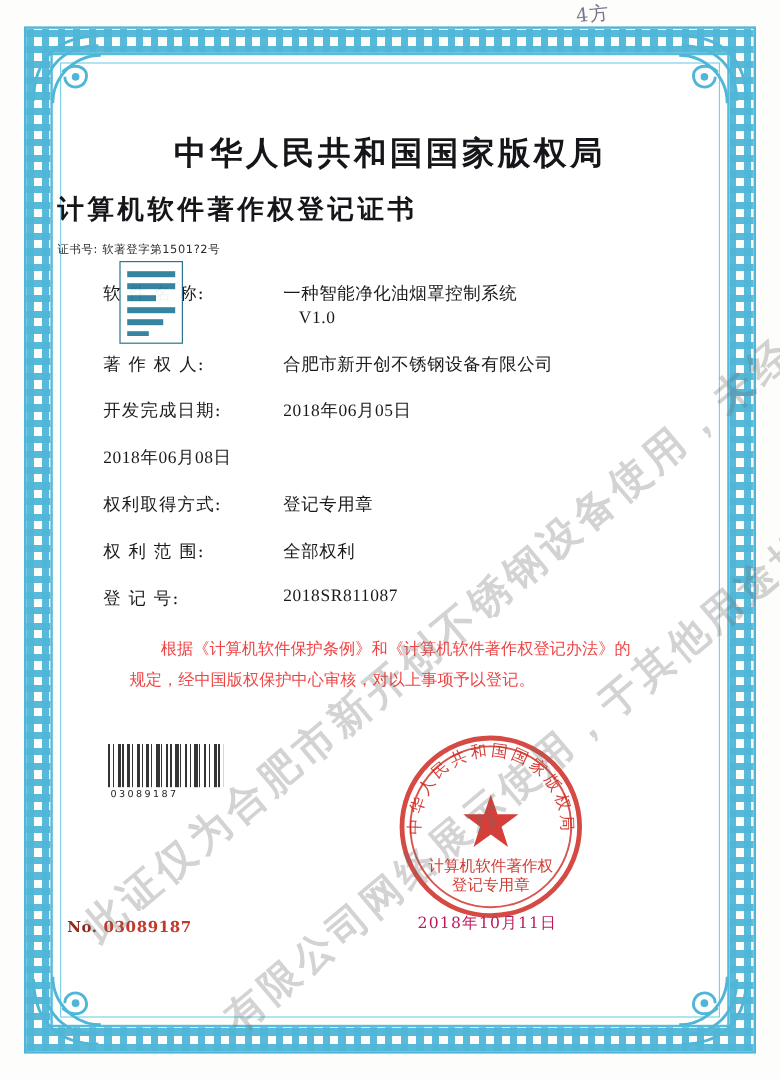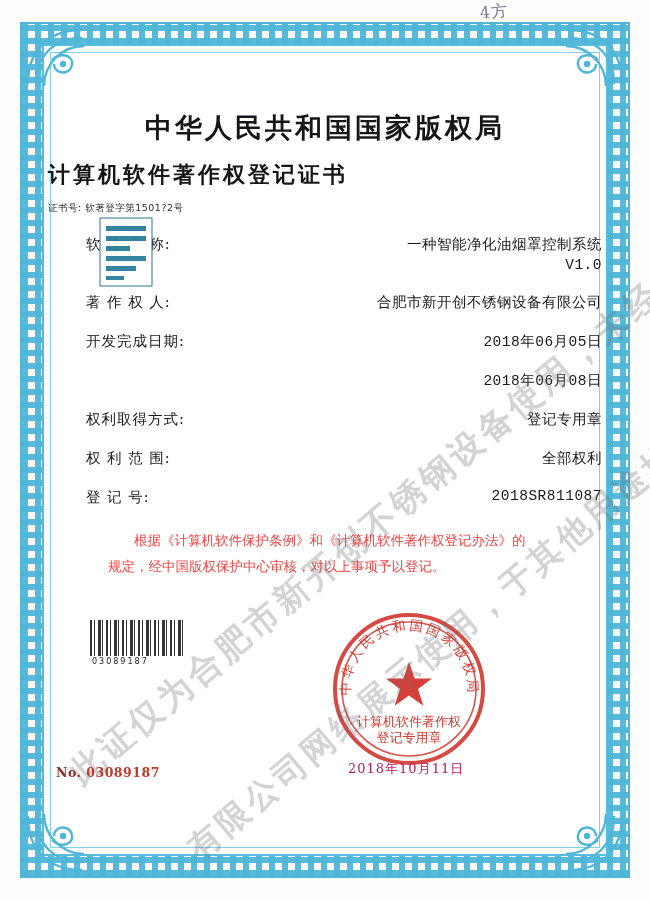--- a/index.html
+++ b/index.html
@@ -140,25 +140,24 @@
     color: #1a1a1a;
   }
   .f-label {
     width: 150px;
     flex: 0 0 150px;
     letter-spacing: 1px;
     font-family: "DejaVu Serif", "Liberation Serif", serif;
   }
   .f-value {
     flex: 1;
-    font-family: Liberation Mono, monospace;
+    font-family: Liberation Serif, serif;
     letter-spacing: .5px;
-    text-align: right;
-  }
-  .f-value .line2 { display:block; margin-top: 3px; }
+  }
+  .f-value .line2 { display:block; margin-top: 3px; margin-left: 13px; }
 
   .paragraph {
     margin-top: 16px;
     padding: 0 44px 0 60px;
     font-size: 13.5px;
     line-height: 26px;
     color: #ef4444;
     font-family: "DejaVu Serif", "Liberation Serif", serif;
     text-align: justify;
   }

